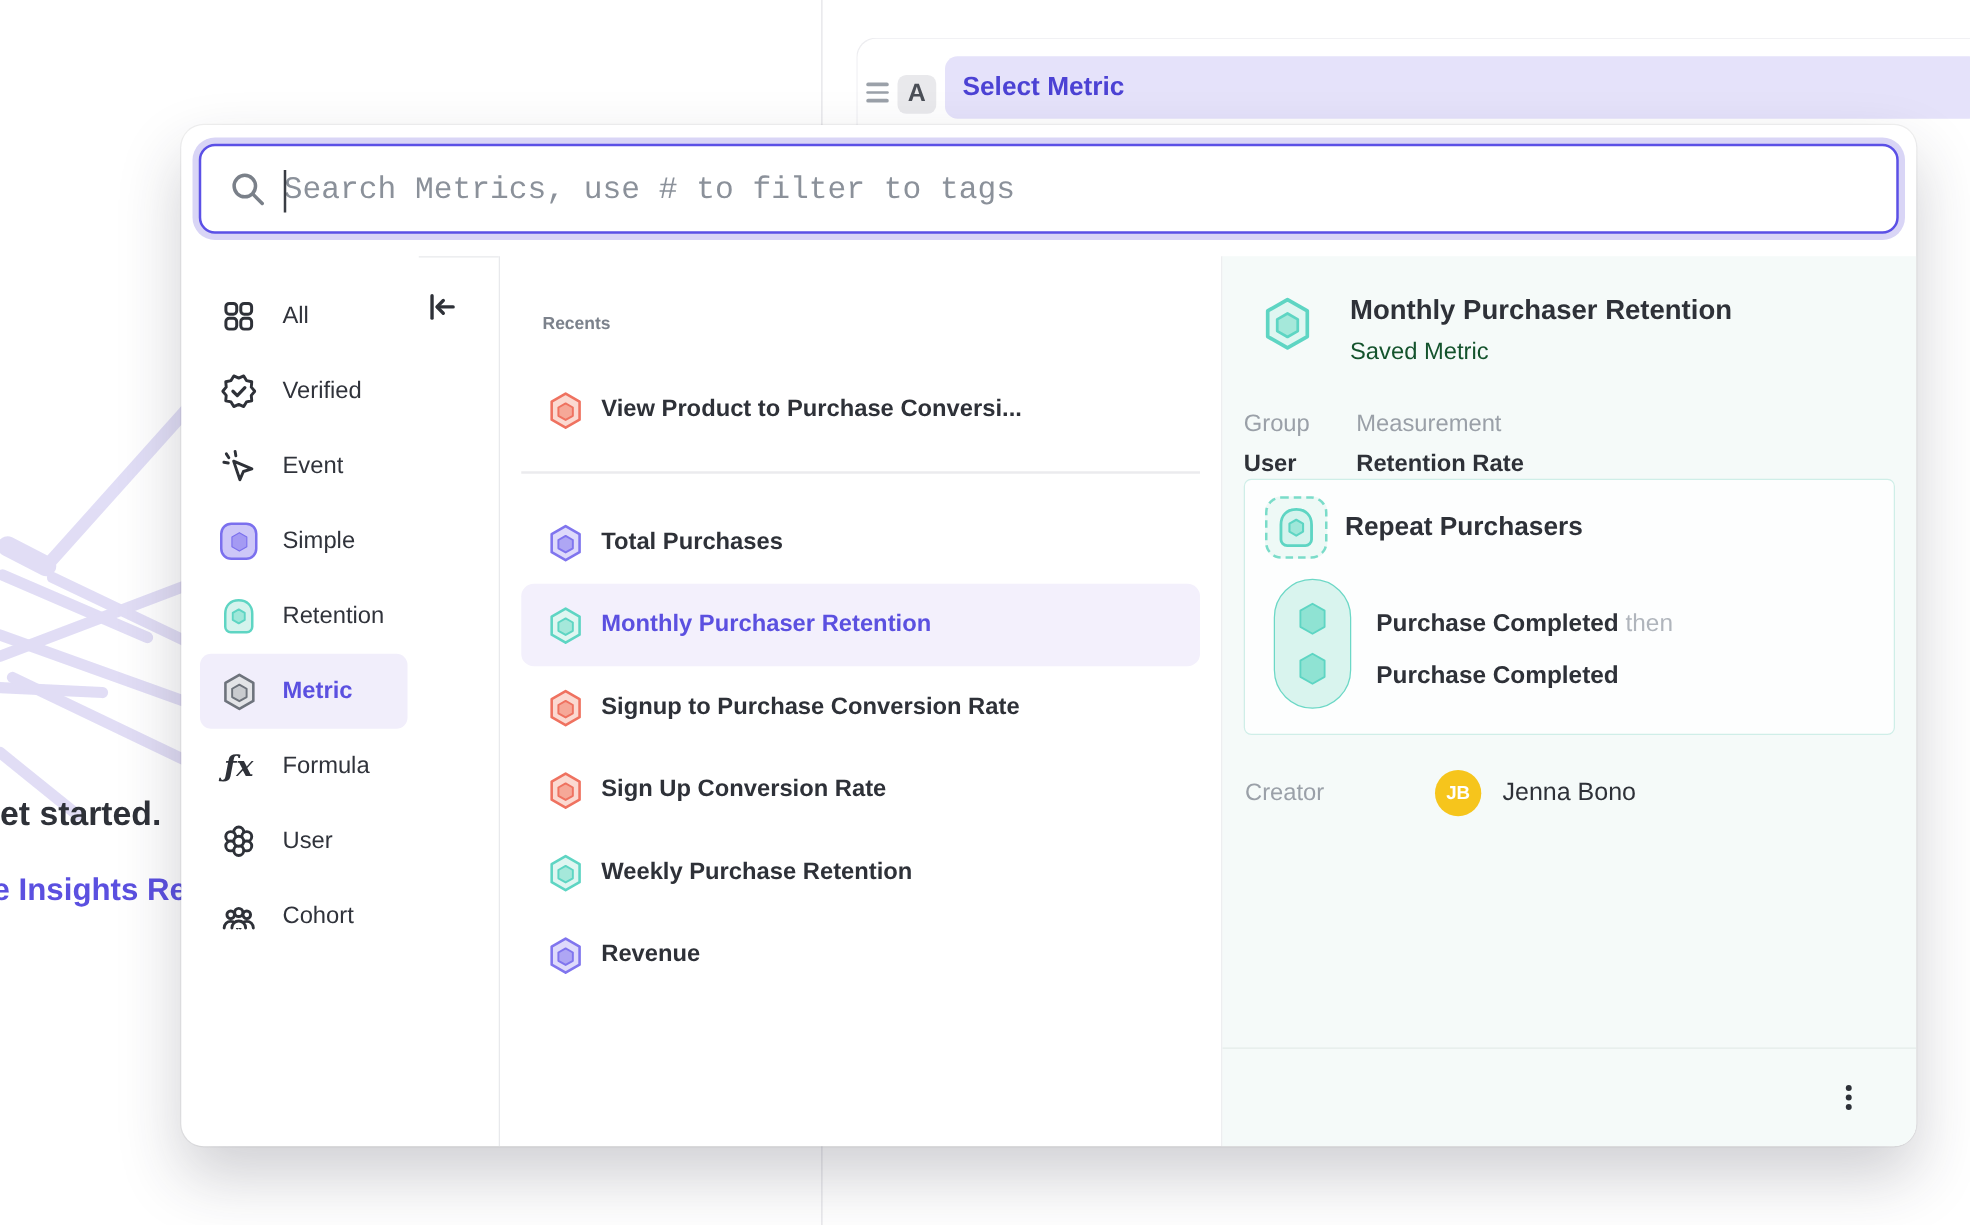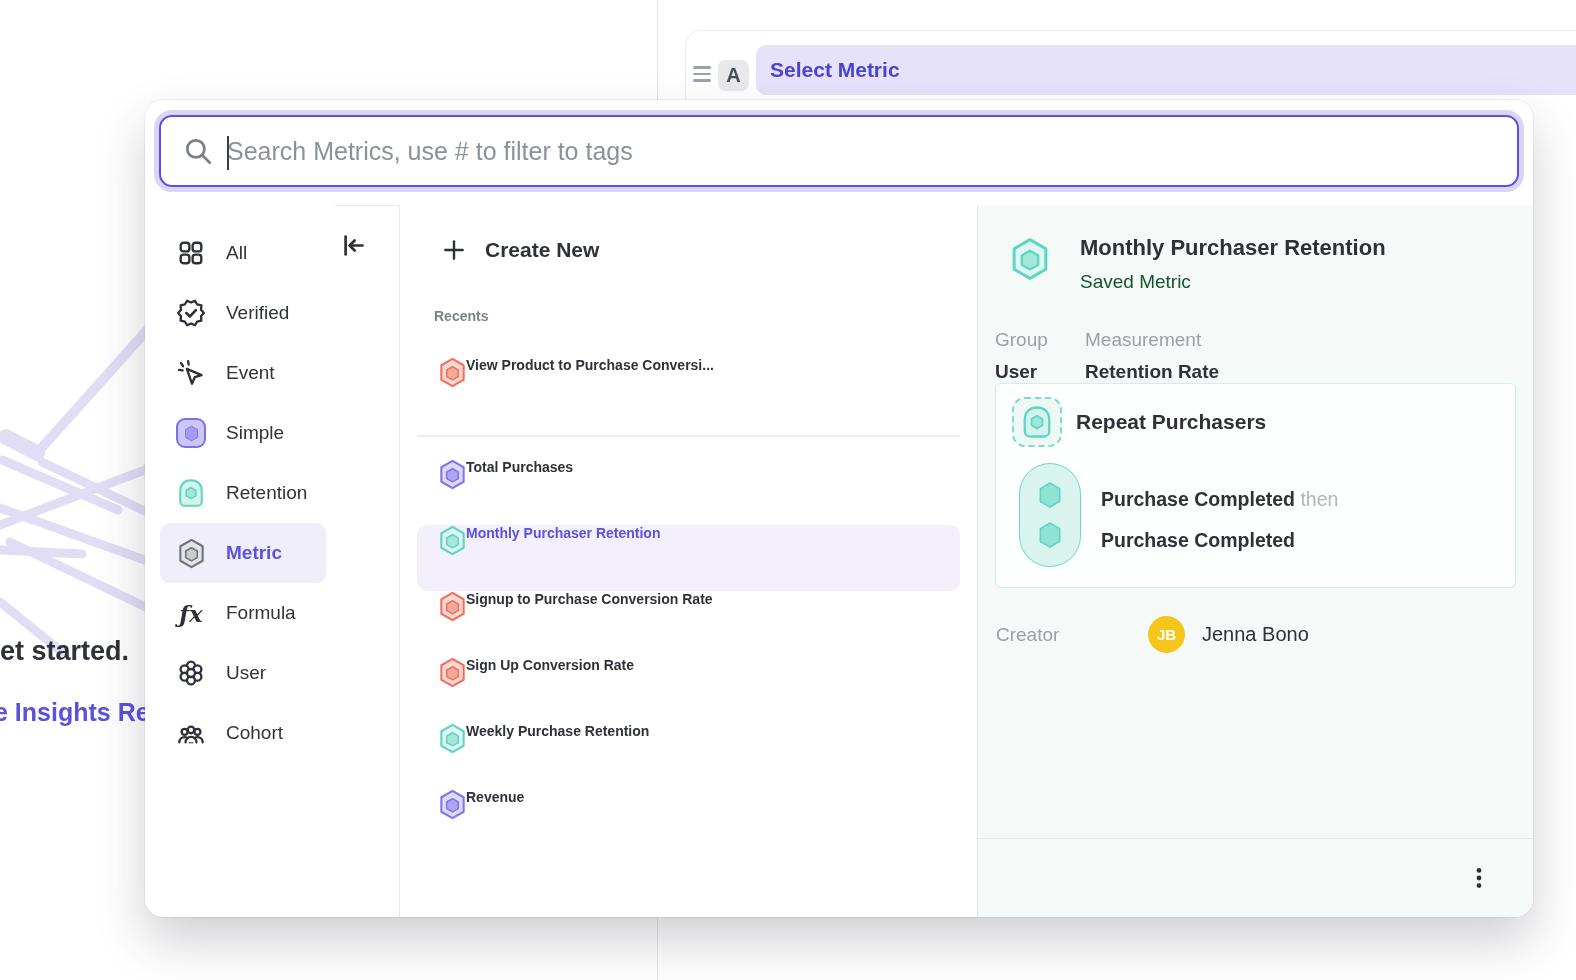--- a/index.html
+++ b/index.html
@@ -24,21 +24,21 @@
 
   
   .modal { position:absolute; left:145px; top:100px; width:1388px; height:817px; background:#fff;
     border-radius:18px; overflow:hidden; z-index:10;
     box-shadow:0 0 0 1px rgba(0,0,0,0.05), 0 24px 50px rgba(40,40,60,0.22); }
 
   .search-wrap { height:105px; padding:15px 14px 0 14px; }
   .search-box { position:relative; height:72px; border:2px solid #5b50e6; border-radius:13px; background:#fff;
     box-shadow:0 0 0 5px #d9d5f6; display:flex; align-items:center; padding-left:22px; }
   .search-box input { border:none; outline:none; flex:1; margin-left:14px; font-size:25px;
-    font-family:Liberation Sans, sans-serif; color:#2e3138; background:transparent; }
+    font-family:Liberation Mono, monospace; color:#2e3138; background:transparent; }
   .search-box input::placeholder { color:#8b919a; }
   .caret { position:absolute; left:66px; top:19px; width:2px; height:34px; background:#3a3d44; }
 
   .modal-body { display:flex; height:712px; }
 
   
   .sidebar { width:255px; border-right:1px solid #e8e9ec; display:flex; flex-direction:row; }
   .sidebar-nav { flex:1; padding-top:18px; }
   .side-item { height:60px; margin:0 9px 0 15px; border-radius:9px; display:flex; align-items:center;
     padding-left:16px; gap:20px; font-size:19px; font-weight:500; color:#30333b; cursor:pointer; }
@@ -48,22 +48,22 @@
   .sidebar-footer { height:79px; border-top:1px solid #e8e9ec; display:flex; align-items:center; justify-content:flex-end;
     padding-right:28px; }
 
   
   .mid { flex:1; padding:16px 17px 0 17px; border-right:1px solid #e8e9ec; }
   .create-row { height:58px; display:flex; align-items:center; gap:18px; padding-left:24px;
     font-size:21px; font-weight:600; cursor:pointer; }
   .sec-header { margin-top:22px; height:30px; padding-left:17px; font-size:14px; font-weight:600; color:#7c828c;
     display:flex; align-items:center; }
   .sec-header.metrics { margin-top:26px; }
-  .metric-row { height:66px; border-radius:10px; display:flex; align-items:flex-start; gap:0; padding-left:22px;
-    font-size:14px; font-weight:600; color:#2e3138; cursor:pointer; white-space:nowrap; }
+  .metric-row { height:66px; border-radius:10px; display:flex; align-items:center; gap:15px; padding-left:22px;
+    font-size:19px; font-weight:600; color:#2e3138; cursor:pointer; white-space:nowrap; }
   .metric-row.recent { height:58px; margin-top:26px; }
   .metric-row.first { margin-top:22px; }
   .metric-row.selected { background:#f3f0fc; color:#5b50e0; }
   .mid-divider { border:none; border-top:2px solid #ebebee; margin:20px 0 0 0; }
 
   .hex { width:27px; height:31px; flex:0 0 auto; }
   .hex.orange { --sc:#ef7260; --of:#fbd9d1; --if:#f6a898; }
   .hex.purple { --sc:#8075ee; --of:#dedafb; --if:#aea6f4; }
   .hex.teal   { --sc:#5ed5c3; --of:#dff6f1; --if:#a5e8da; }
   .hex.gray   { --sc:#6e737c; --of:#e3e4e7; --if:#c9cbcf; }
@@ -279,27 +279,20 @@
             <path d="M5 4 V20"></path>
               <path d="M20 12 H9"></path>
               <path d="M13 7.5 L8.5 12 L13 16.5"></path>
           </svg>
         </span>
       </div>
     </div>
 
     <div class="mid">
 
-      <div class="create-row">
-        <svg width="26" height="26" viewBox="0 0 24 24" stroke="#2e3138" stroke-width="2.2" stroke-linecap="round">
-          <path d="M12 4 V20"></path>
-            <path d="M4 12 H20"></path>
-        </svg>
-        <span>Create New</span>
-      </div>
 
       <div class="sec-header">Recents</div>
 
       <div class="metric-row recent">
         <svg class="hex orange">
             <use href="#sym-hex"></use>
           </svg>
         <span>View Product to Purchase Conversi...</span>
       </div>
 

